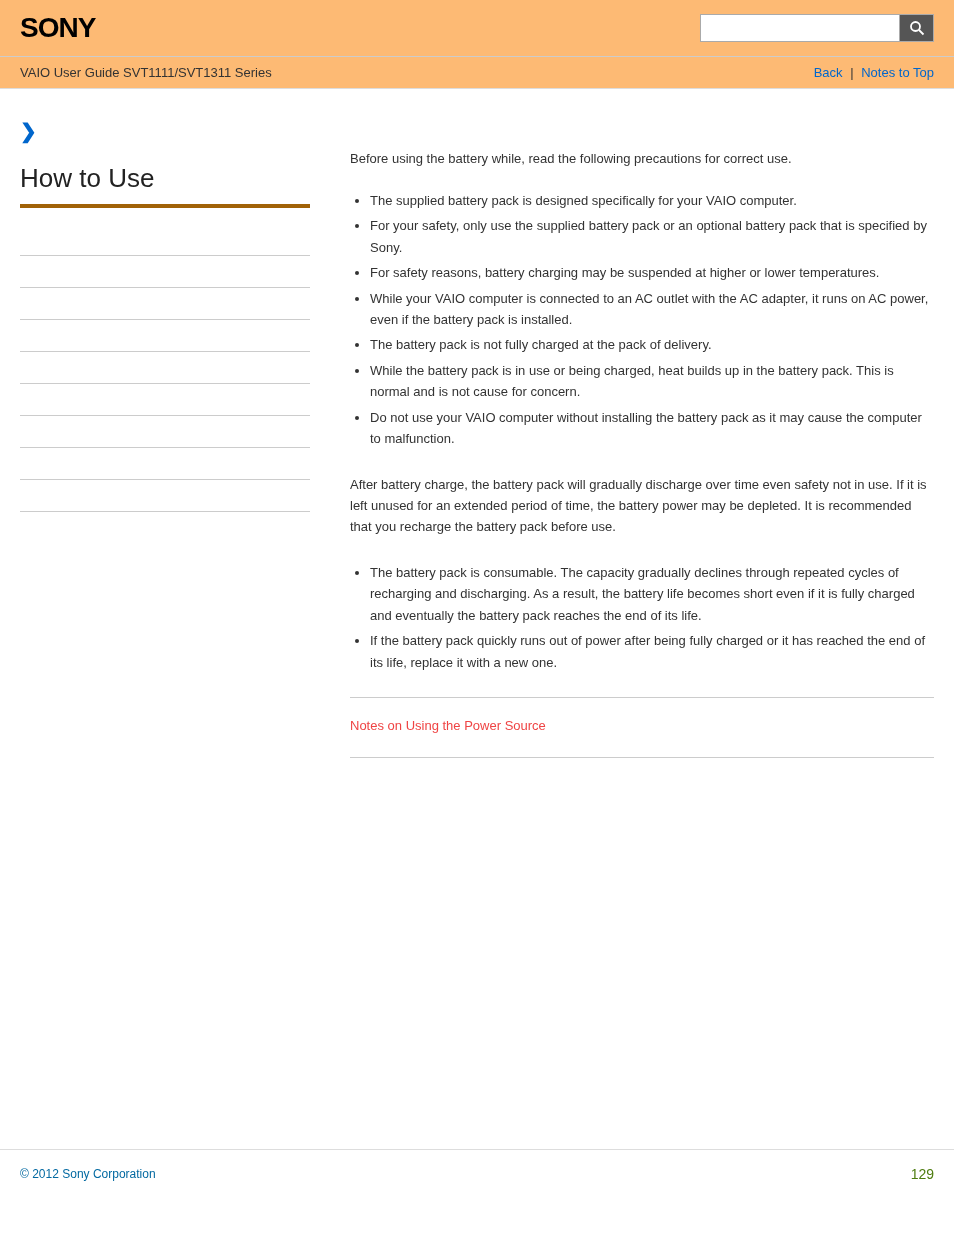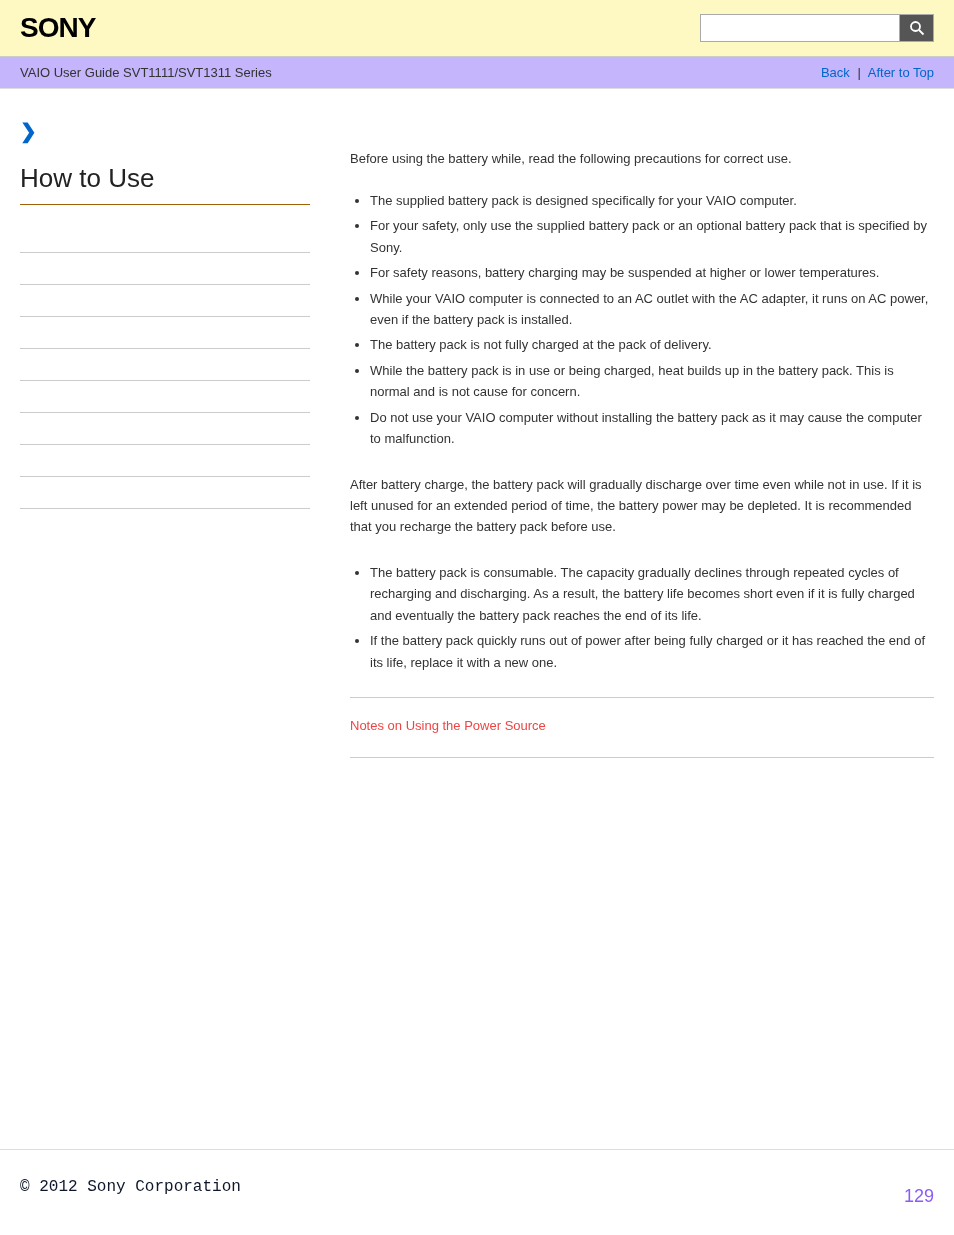--- a/index.html
+++ b/index.html
@@ -17,21 +17,21 @@
       min-height: 1235px;
     }
 
     
     .header {
       display: flex;
       align-items: center;
       justify-content: space-between;
       padding: 12px 20px;
       border-bottom: 1px solid #ccc;
-      background: #fef9c3;
+      background: #fdba74;
     }
 
     .sony-logo {
       font-size: 28px;
       font-weight: bold;
       color: #000;
       font-family: Arial, sans-serif;
       letter-spacing: -1px;
     }
 
@@ -63,21 +63,21 @@
       font-size: 16px;
     }
 
     
     .nav-bar {
       display: flex;
       align-items: center;
       justify-content: space-between;
       padding: 8px 20px;
       border-bottom: 1px solid #ddd;
-      background: #c4b5fd;
+      background: #fdba74;
     }
 
     .guide-title {
       font-size: 13px;
       color: #333;
     }
 
     .nav-links {
       font-size: 13px;
     }
@@ -113,21 +113,21 @@
       margin-bottom: 20px;
       margin-top: 10px;
     }
 
     .sidebar-title {
       font-size: 26px;
       font-weight: normal;
       color: #222;
       margin-bottom: 16px;
       padding-bottom: 10px;
-      border-bottom: 1px solid #a16207;
+      border-bottom: 4px solid #a16207;
     }
 
     .sidebar-nav-items {
       list-style: none;
     }
 
     .sidebar-nav-item {
       border-bottom: 1px solid #ccc;
       padding: 8px 0;
       font-size: 13px;
@@ -190,29 +190,27 @@
     .footer {
       display: flex;
       justify-content: space-between;
       align-items: center;
       padding: 16px 20px;
       border-top: 1px solid #ddd;
       margin-top: 20px;
     }
 
     .footer-copyright {
-      font-size: 16px;
-      color: #0f172a;
-      font-family: Liberation Mono, monospace;
+      font-size: 12px;
+      color: #0369a1;
     }
 
     .footer-page {
-      font-size: 18px;
-      color: #8b5cf6;
-      margin-top: 20px;
+      font-size: 14px;
+      color: #4d7c0f;
     }
   </style>
 </head>
 <body>
 
 <div class="header">
   <div class="sony-logo">SONY</div>
   <div class="search-area">
     <input class="search-input" type="text" placeholder="" style="">
     <div class="search-button">
@@ -222,21 +220,21 @@
       </svg>
     </div>
   </div>
 </div>
 
 <div class="nav-bar">
   <span class="guide-title">VAIO User Guide SVT1111/SVT1311 Series</span>
   <div class="nav-links">
     <a href="#">Back</a>
     <span class="nav-separator">|</span>
-    <a href="#">After to Top</a>
+    <a href="#">Notes to Top</a>
   </div>
 </div>
 
 <div class="main-container">
 
   <div class="sidebar">
     <div class="sidebar-arrow">❯</div>
     <div class="sidebar-title">How to Use</div>
     <ul class="sidebar-nav-items">
       <li class="sidebar-nav-item"></li>
@@ -261,21 +259,21 @@
         <li>For your safety, only use the supplied battery pack or an optional battery pack that is specified by Sony.</li>
         <li>For safety reasons, battery charging may be suspended at higher or lower temperatures.</li>
         <li>While your VAIO computer is connected to an AC outlet with the AC adapter, it runs on AC power, even if the battery pack is installed.</li>
         <li>The battery pack is not fully charged at the pack of delivery.</li>
         <li>While the battery pack is in use or being charged, heat builds up in the battery pack. This is normal and is not cause for concern.</li>
         <li>Do not use your VAIO computer without installing the battery pack as it may cause the computer to malfunction.</li>
       </ul>
     </div>
 
     <div class="content-section">
-      <p class="content-paragraph">After battery charge, the battery pack will gradually discharge over time even while not in use. If it is left unused for an extended period of time, the battery power may be depleted. It is recommended that you recharge the battery pack before use.</p>
+      <p class="content-paragraph">After battery charge, the battery pack will gradually discharge over time even safety not in use. If it is left unused for an extended period of time, the battery power may be depleted. It is recommended that you recharge the battery pack before use.</p>
     </div>
 
 
     <div class="content-section">
       <ul class="bullet-list">
         <li>The battery pack is consumable. The capacity gradually declines through repeated cycles of recharging and discharging. As a result, the battery life becomes short even if it is fully charged and eventually the battery pack reaches the end of its life.</li>
         <li>If the battery pack quickly runs out of power after being fully charged or it has reached the end of its life, replace it with a new one.</li>
       </ul>
     </div>
 

